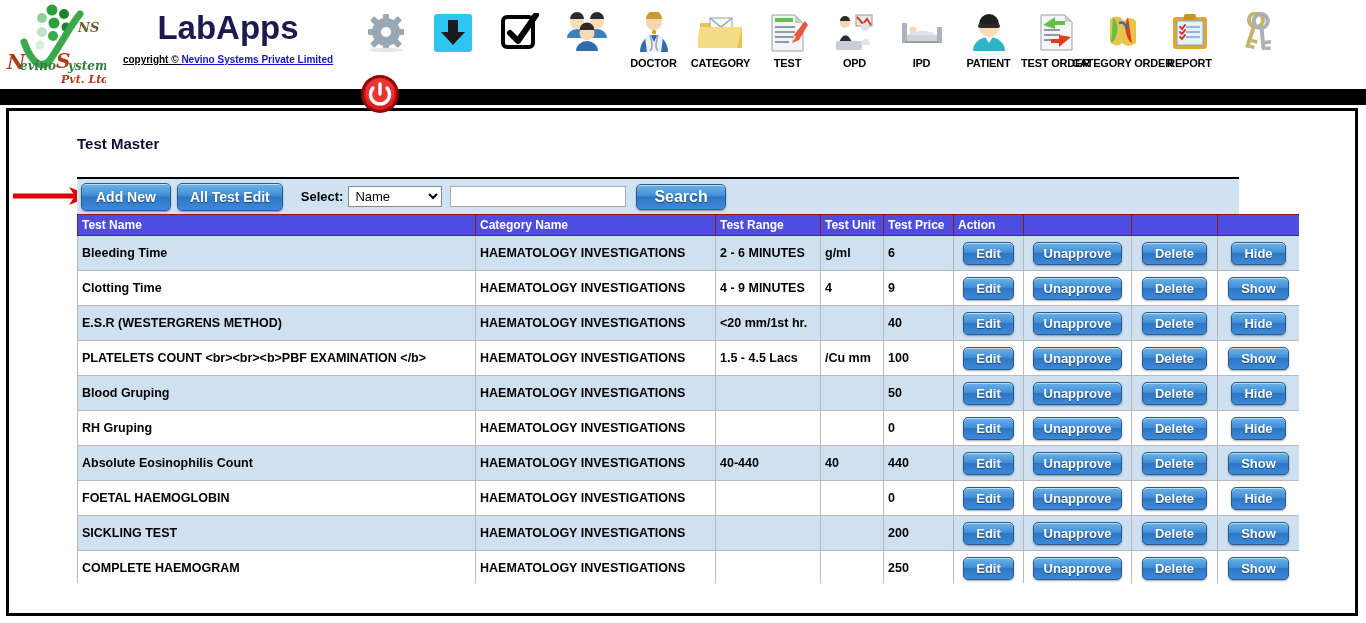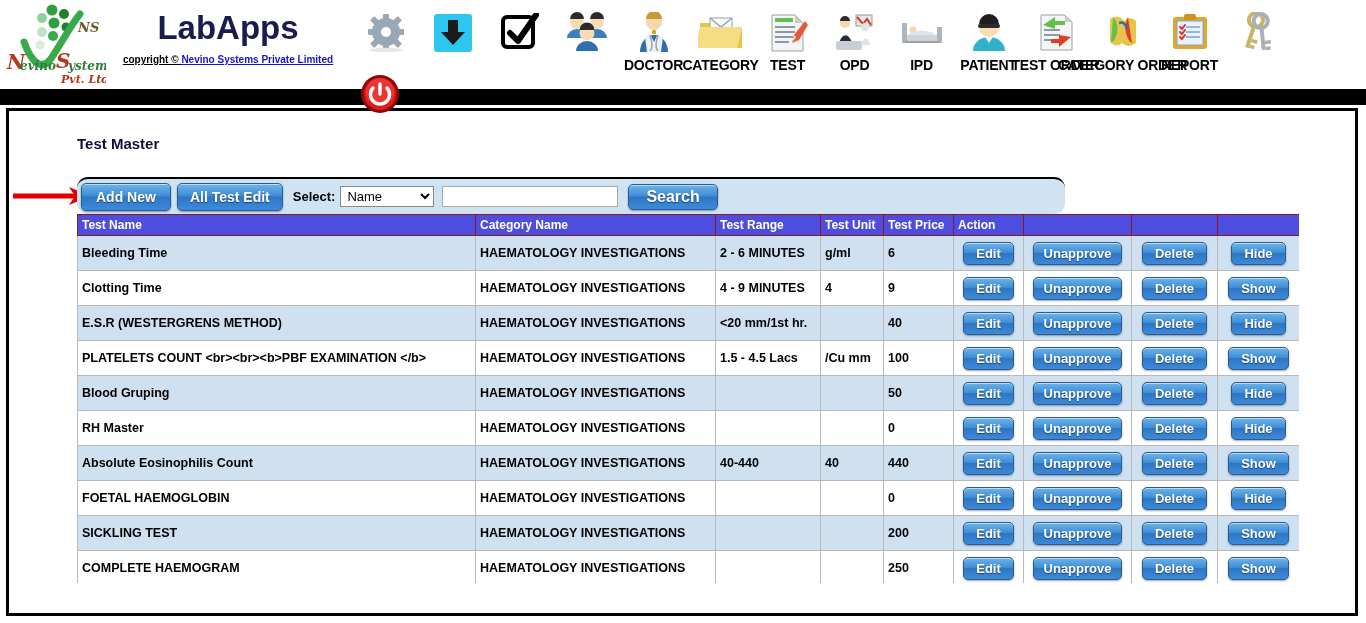--- a/index.html
+++ b/index.html
@@ -40,55 +40,55 @@
     position:absolute;left:352px;top:4px;height:80px;
     display:flex;align-items:flex-start;
   }
   .icon-cell{
     width:67px;height:80px;display:flex;flex-direction:column;
     align-items:center;justify-content:flex-start;cursor:pointer;
     padding-top:6px;box-sizing:border-box;
   }
   .icon-cell .glyph{height:46px;display:flex;align-items:center;justify-content:center;}
   .icon-cell .cap{
-    font-size:14px;font-weight:bold;color:#000;margin-top:1px;
+    font-size:11px;font-weight:bold;color:#000;margin-top:1px;
     letter-spacing:-0.2px;white-space:nowrap;
   }
   .power{
     position:absolute;left:360px;top:74px;width:40px;height:40px;cursor:pointer;z-index:5;
   }
 
   
   .frame{
     position:absolute;left:6px;top:108px;width:1352px;height:508px;
     border:3px solid #000;box-sizing:border-box;background:#fff;
   }
   .page-title{
     position:absolute;left:68px;top:24px;font-size:15px;font-weight:bold;color:#101035;
   }
 
   .redarrow{position:absolute;left:2px;top:74px;width:82px;height:22px;}
 
   
   .toolbar{
-    position:absolute;left:68px;top:66px;width:988px;height:37px;
+    position:absolute;left:68px;top:66px;width:1162px;height:37px;
     background:#cfe3f2;border-top:2px solid #000;
-    display:flex;align-items:center;box-sizing:border-box;border-radius:11px;
+    display:flex;align-items:center;box-sizing:border-box;
   }
   .btn3d{
     border:1px solid #2a5d8f;border-radius:5px;
     background:linear-gradient(to bottom,#6db3e8 0%,#3f8ed6 45%,#2f76c4 50%,#3d8ada 100%);
     color:#fff;font-weight:bold;font-family:"Liberation Sans", sans-serif;
     cursor:pointer;text-shadow:0 1px 1px rgba(0,0,0,.45);
     box-shadow:inset 0 1px 0 rgba(255,255,255,.55), 0 1px 2px rgba(0,0,0,.35);
     line-height:1;display:inline-flex;align-items:center;justify-content:center;
   }
   .tb-addnew{height:28px;padding:0 14px;font-size:14px;margin-left:4px;}
   .tb-alledit{height:28px;padding:0 12px;font-size:14px;margin-left:6px;}
-  .tb-label{font-size:13px;font-weight:bold;color:#000;margin-left:10px;}
+  .tb-label{font-size:13px;font-weight:bold;color:#000;margin-left:18px;}
   .tb-select{
     margin-left:5px;width:94px;height:21px;font-size:13px;
     font-family:"Liberation Sans", sans-serif;
     border:1px solid #8a8a8a;background:#fff;color:#000;
     padding:0 2px;box-sizing:border-box;
   }
   .tb-input{
     margin-left:8px;width:176px;height:21px;
     border:1px solid #a9a9a9;background:#fff;box-sizing:border-box;
     font-size:13px;font-family:"Liberation Sans", sans-serif;padding:0 3px;
@@ -498,21 +498,21 @@
             <td>HAEMATOLOGY INVESTIGATIONS</td>
             <td></td>
             <td></td>
             <td>50</td>
             <td class="act"><button class="btn3d rowbtn">Edit</button></td>
             <td class="act"><button class="btn3d rowbtn wide">Unapprove</button></td>
             <td class="act"><button class="btn3d rowbtn">Delete</button></td>
             <td class="act"><button class="btn3d rowbtn">Hide</button></td>
           </tr>
           <tr class="norm">
-            <td>RH Master</td>
+            <td>RH Gruping</td>
             <td>HAEMATOLOGY INVESTIGATIONS</td>
             <td></td>
             <td></td>
             <td>0</td>
             <td class="act"><button class="btn3d rowbtn">Edit</button></td>
             <td class="act"><button class="btn3d rowbtn wide">Unapprove</button></td>
             <td class="act"><button class="btn3d rowbtn">Delete</button></td>
             <td class="act"><button class="btn3d rowbtn">Hide</button></td>
           </tr>
           <tr class="alt">

